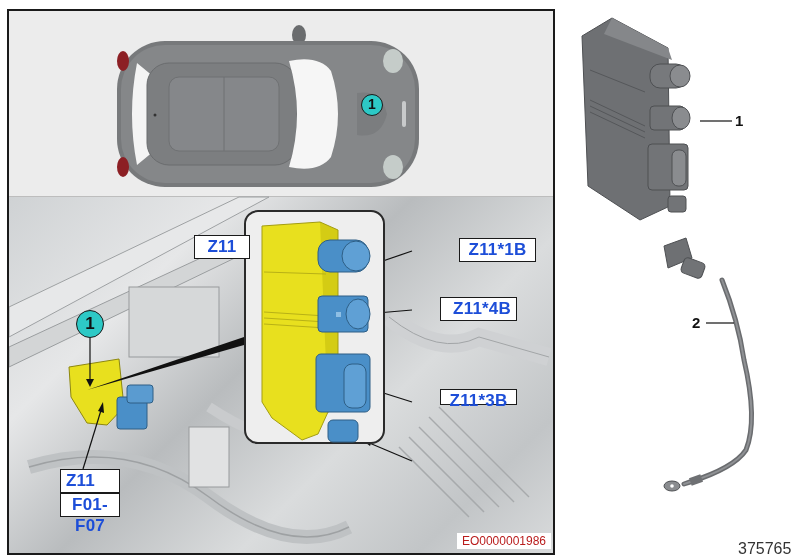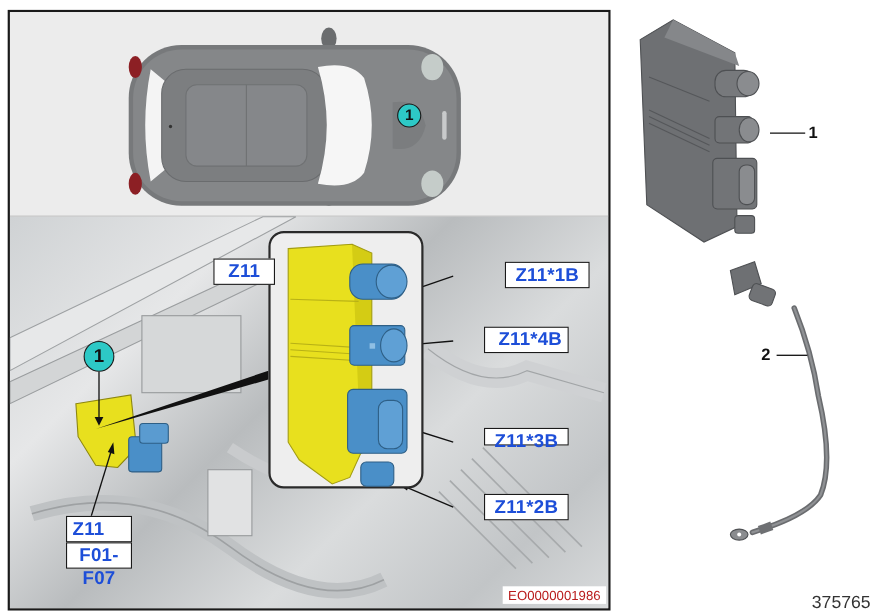--- a/index.html
+++ b/index.html
@@ -129,21 +129,20 @@
       </svg>
     </div>
 
     <div class="abs callout" style="left:67px; top:113px;">1</div>
 
     <div class="abs label-box" style="left:157px; top:38px; width:56px; height:24px;">Z11</div>
 
     <div class="abs label-box" style="left:422px; top:41px; width:77px; height:24px;">Z11*1B</div>
     <div class="abs label-box" style="left:403px; top:100px; width:77px; height:24px;text-align:right;">Z11*4B</div>
     <div class="abs label-box" style="left:403px; top:192px; width:77px; height:16px;">Z11*3B</div>
-    <div class="abs label-box" style="left:403px; top:252px; width:77px; height:24px;">Z11*2B</div>
 
     <div class="abs" style="left:23px; top:272px; width:88px;">
       <div class="label-box" style="text-align:left; height:24px; border-bottom-width:0.75px;">Z11</div>
       <div class="label-box" style="text-align:center; height:24px; border-top-width:0.75px;">F01-F07</div>
     </div>
 
     <div class="abs doc-code" style="right:2px; bottom:4px;">EO0000001986</div>
   </div>
 </div>
 

